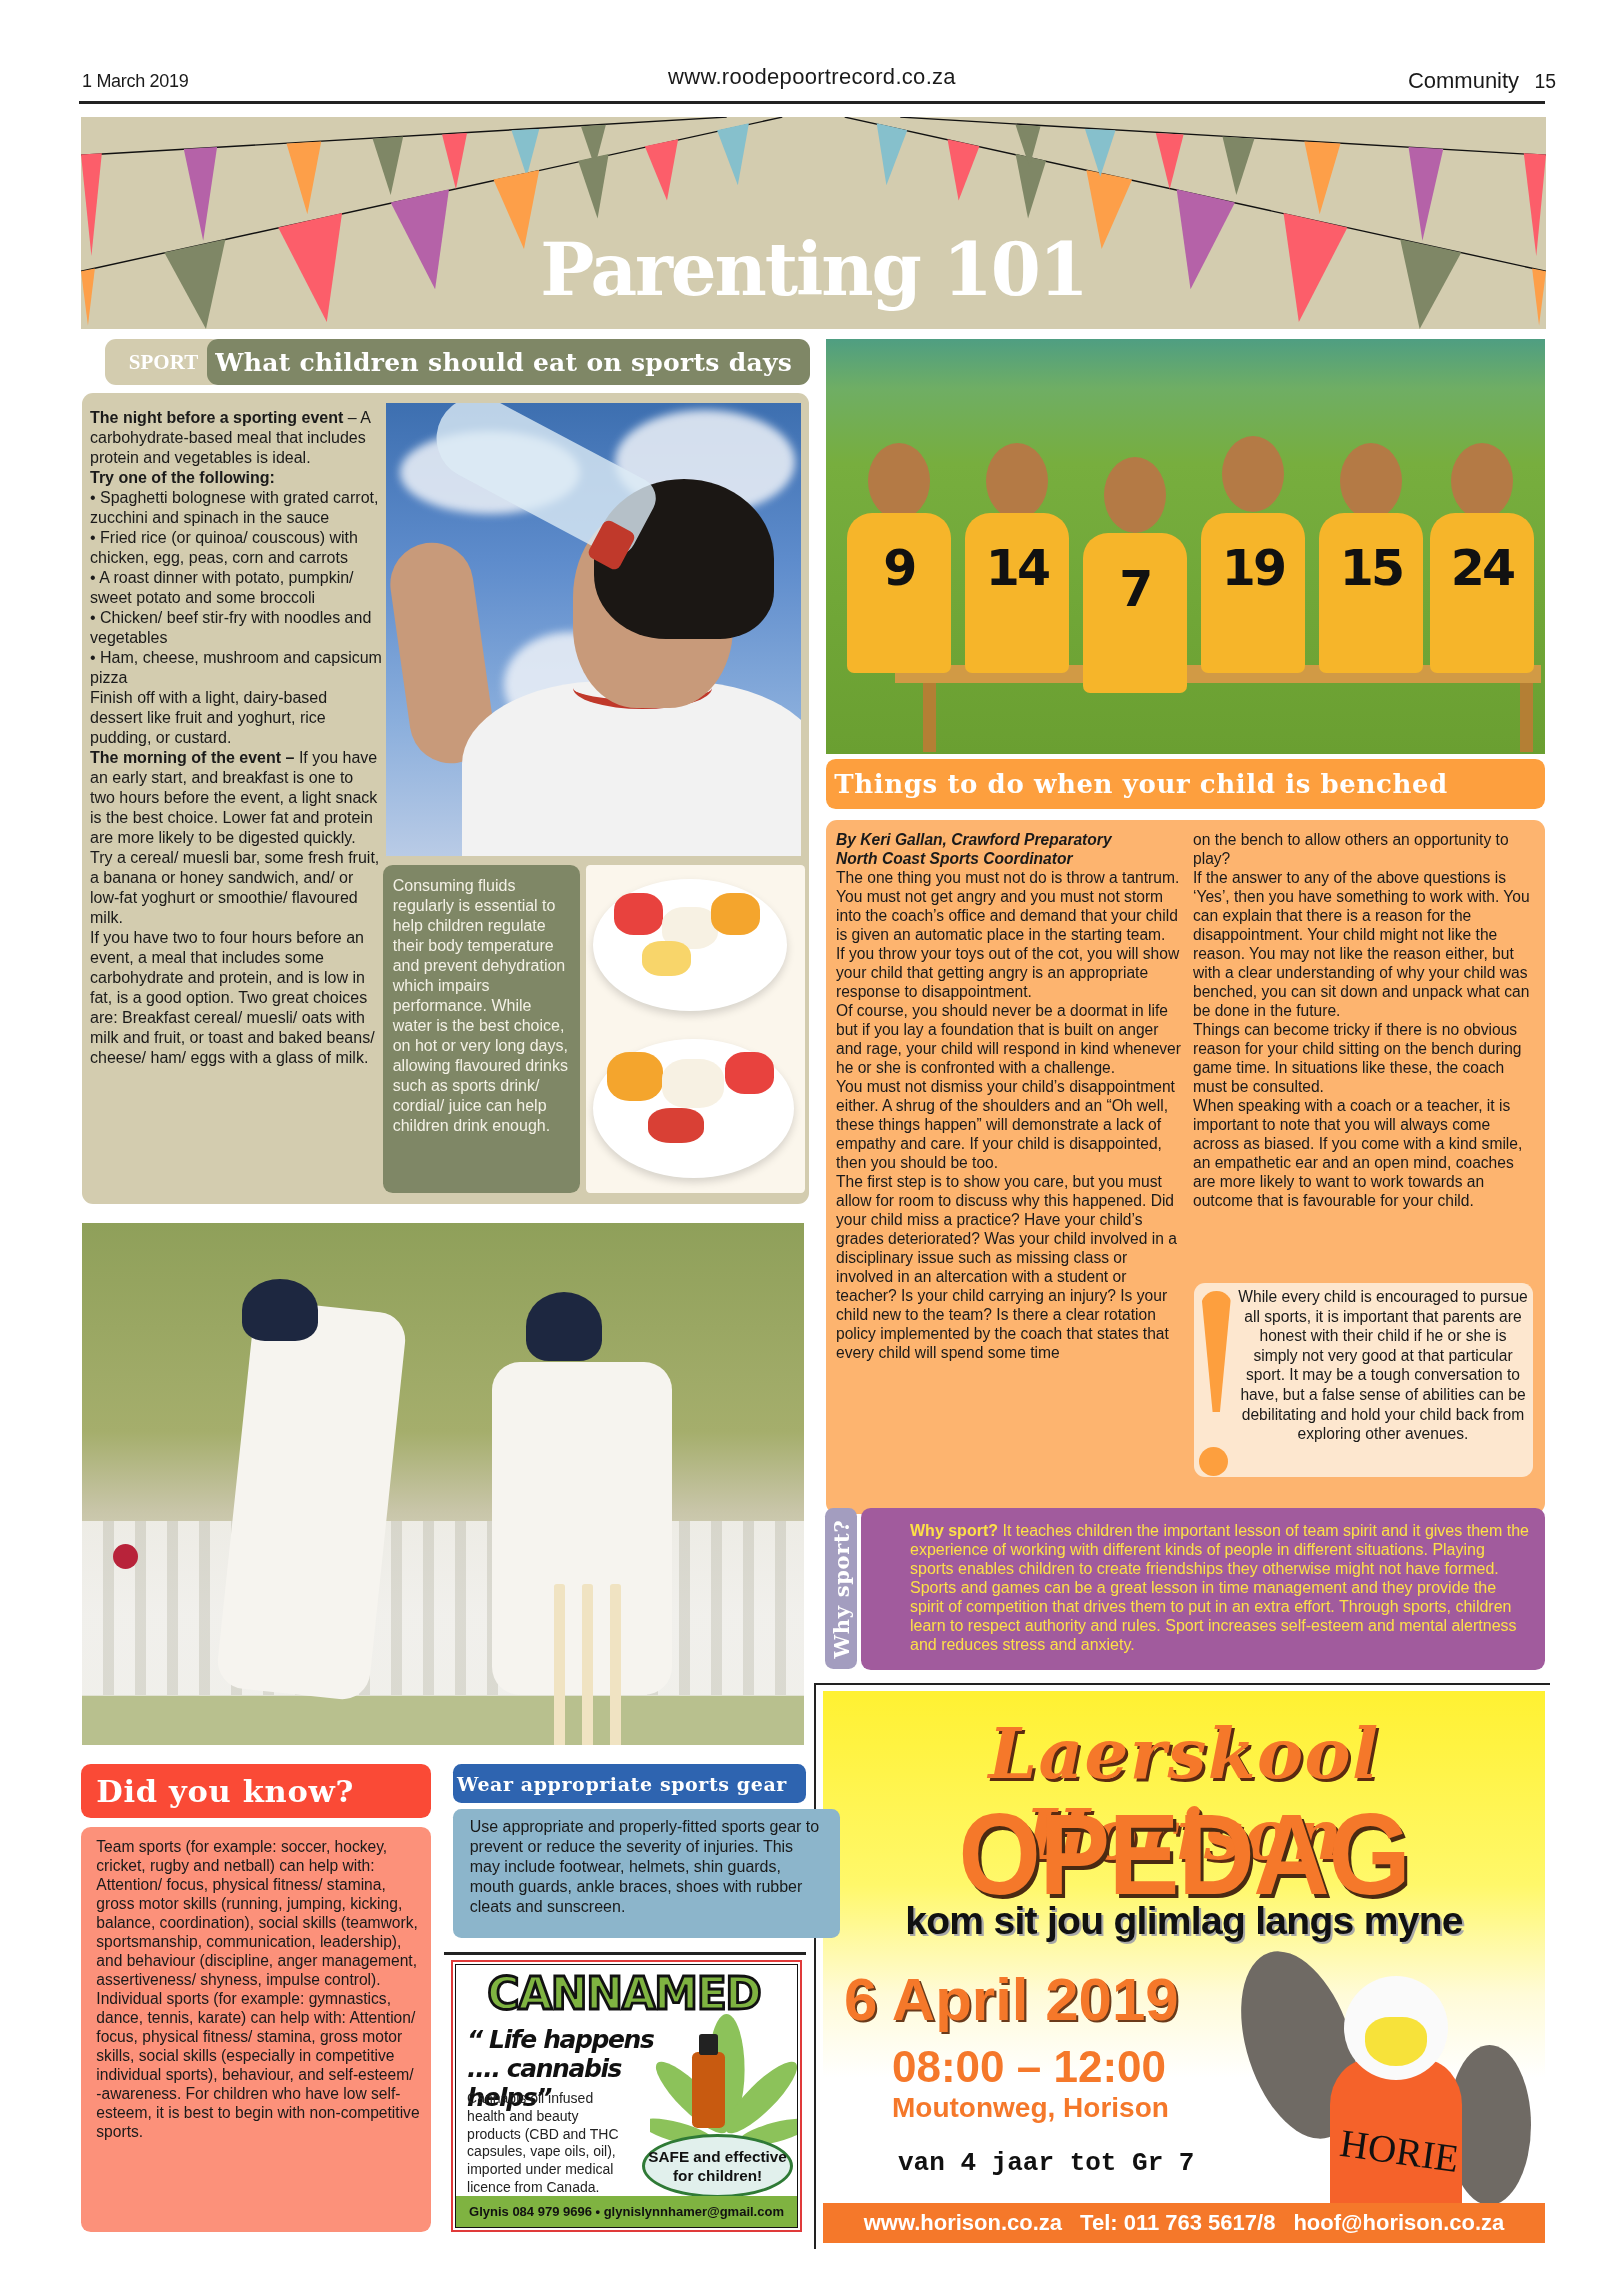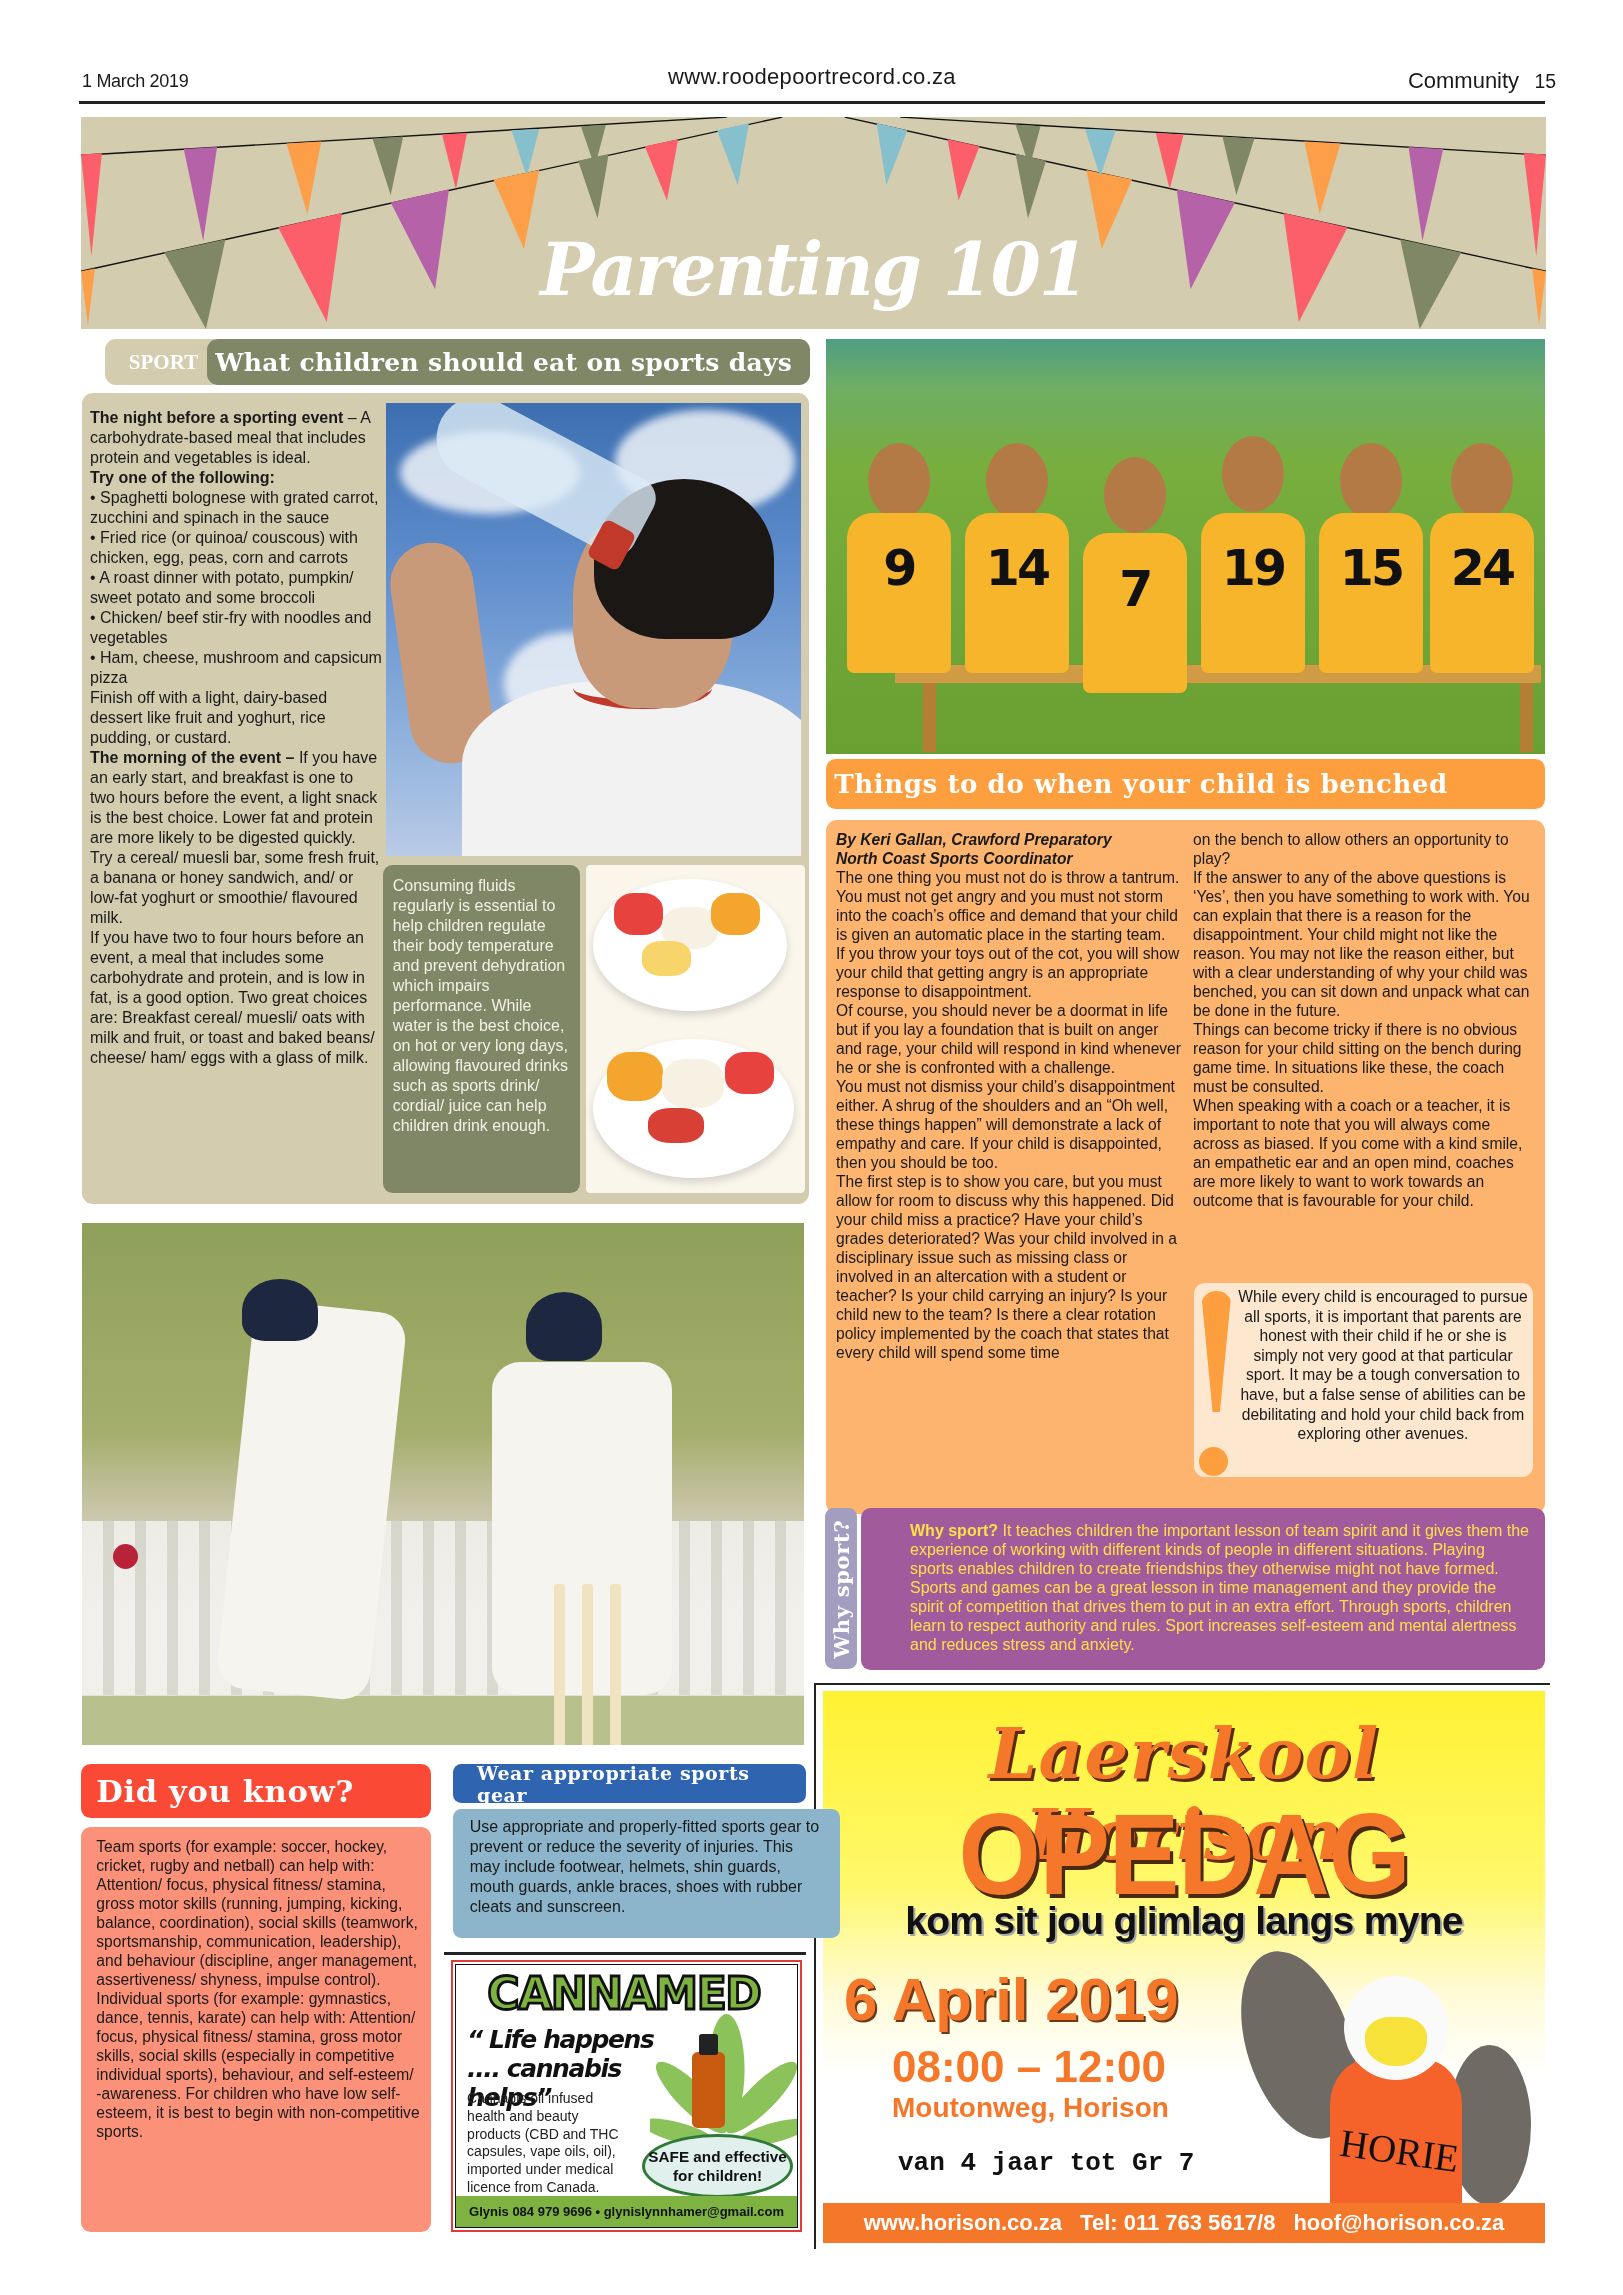--- a/index.html
+++ b/index.html
@@ -7,21 +7,21 @@
   .abs { position: absolute; }
 
   
   .hdr-left { left: 82px; top: 71px; font-size: 18px; letter-spacing: -0.3px; }
   .hdr-center { left: 0; width: 1624px; top: 64px; text-align: center; font-size: 22px; letter-spacing: 0.3px; }
   .hdr-right { right: 68px; top: 68px; font-size: 22px; }
   .hdr-right .pg { margin-left: 15.3px; font-size: 19.4px; }
   .hdr-rule { left: 79px; top: 101px; width: 1466px; height: 2.8px; background: #222; }
 
   
-  .banner { left: 81px; top: 117px; width: 1465px; height: 212px; background: #d3ccaf; overflow: hidden; font-style: italic; }
+  .banner { left: 81px; top: 117px; width: 1465px; height: 212px; background: #d3ccaf; overflow: hidden; }
   .banner svg { position: absolute; left: 0; top: 0; }
   .banner-title { position: absolute; left: 0; width: 100%; top: 110px; text-align: center; color: #fff; font-family: "DejaVu Serif", serif; font-weight: bold; font-size: 72px; letter-spacing: -2.1px; }
 
   
   .tag-sport { left: 82px; top: 339px; width: 117px; height: 46px; background: #d3ccaf; border-radius: 11px; color: #fff; font-family: "Liberation Serif", serif; font-weight: bold; font-size: 21px; display: flex; align-items: center; justify-content: center; margin-left: 23px; }
   .eat-title { left: 207px; top: 339px; width: 603px; height: 46px; background: #7f8766; border-radius: 11px; color: #fff; font-family: "DejaVu Serif", serif; font-weight: bold; font-size: 25px; display: flex; align-items: center; padding-left: 8.3px; letter-spacing: 0.3px; }
 
   .eat-panel { left: 82px; top: 393px; width: 727px; height: 811px; background: #d3ccaf; border-radius: 11px; }
   .eat-text { left: 90px; top: 408px; width: 292px; font-size: 16px; line-height: 20px; }
   .eat-text b { font-weight: bold; }
@@ -90,21 +90,21 @@
   .mascot .beak { position: absolute; left: 139px; top: 69px; width: 62px; height: 49px; background: #f7e23a; border-radius: 40% 40% 50% 50%; }
   .mascot .wing-l { position: absolute; left: 21px; top: 0px; width: 104px; height: 194px; background: #6f6a64; border-radius: 50%; transform: rotate(-18deg); }
   .mascot .wing-r { position: absolute; left: 222px; top: 97px; width: 83px; height: 160px; background: #6f6a64; border-radius: 50%; }
   .mascot .shirt-text { position: absolute; left: 111px; top: 180px; width: 125px; text-align: center; font-family: "Liberation Serif", serif; font-size: 39px; color: #111; transform: rotate(8deg); }
   .ad-footer { position: absolute; left: 0; top: 512px; width: 100%; height: 40px; background: #f5782a; color: #fff; font-weight: bold; font-size: 22px; display: flex; align-items: center; justify-content: center; gap: 18px; }
 
   
   .dyk-title { left: 81px; top: 1764px; width: 350px; height: 54px; background: #fa4a36; border-radius: 9.7px; color: #fff; font-family: "DejaVu Serif", serif; font-weight: bold; font-size: 30.5px; display: flex; align-items: center; padding-left: 15.3px; letter-spacing: 0.7px; }
   .dyk-panel { left: 81px; top: 1827px; width: 350px; height: 405px; background: #fc917a; border-radius: 9.7px; padding: 9.7px 9.7px 0 15.3px; font-size: 15.6px; line-height: 19px; }
 
-  .gear-title { left: 453px; top: 1764px; width: 353px; height: 39px; background: #2e64b0; border-radius: 8.3px; color: #fff; font-family: "DejaVu Serif", serif; font-weight: bold; font-size: 19px; display: flex; align-items: center; padding-left: 24px; letter-spacing: 0.6px; }
+  .gear-title { left: 453px; top: 1764px; width: 353px; height: 39px; background: #2e64b0; border-radius: 8.3px; color: #fff; font-family: "DejaVu Serif", serif; font-weight: bold; font-size: 19px; display: flex; align-items: center; padding-left: 4px; letter-spacing: 0.6px; }
   .gear-panel { left: 453px; top: 1809px; width: 387px; height: 129px; background: #8cb5cb; border-radius: 8.3px; padding: 8.3px 12.5px 0 16.7px; font-size: 16px; line-height: 20px; }
 
   .ad-canna-rule { left: 444px; top: 1952px; width: 362px; height: 2.8px; background: #222; }
   .ad-canna { left: 451px; top: 1960px; width: 351px; height: 272px; border: 2.1px solid #e03a3a; background: #fff; }
   .ad-canna-inner { position: absolute; left: 2.1px; top: 2.1px; right: 2.1px; bottom: 2.1px; border: 1.4px solid #111; overflow: hidden; }
   .canna-logo { position: absolute; left: 15.3px; top: 2.8px; width: 305px; text-align: center; font-family: "DejaVu Sans", sans-serif; font-weight: bold; font-size: 44px; color: #7fb341; -webkit-text-stroke: 2.8px #111; letter-spacing: -1.4px; }
   .canna-leaf { position: absolute; left: 194px; top: 49px; width: 153px; height: 160px; }
   .canna-bottle { position: absolute; left: 236px; top: 87px; width: 33px; height: 76px; background: #c85a10; border-radius: 5.6px; }
   .canna-bottle:before { content: ""; position: absolute; left: 7px; top: -18px; width: 19.4px; height: 21px; background: #222; border-radius: 2.8px; }
   .canna-quote { position: absolute; left: 11px; top: 60px; width: 208px; font-family: "DejaVu Sans", sans-serif; font-style: italic; font-weight: bold; font-size: 25px; line-height: 29px; letter-spacing: -1.4px; color: #111; }

